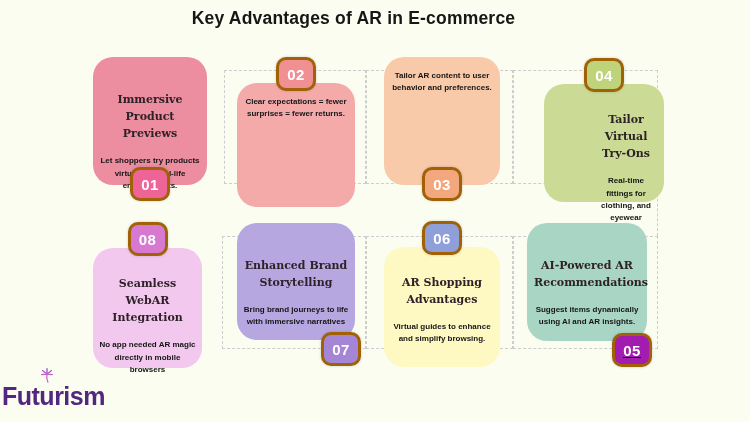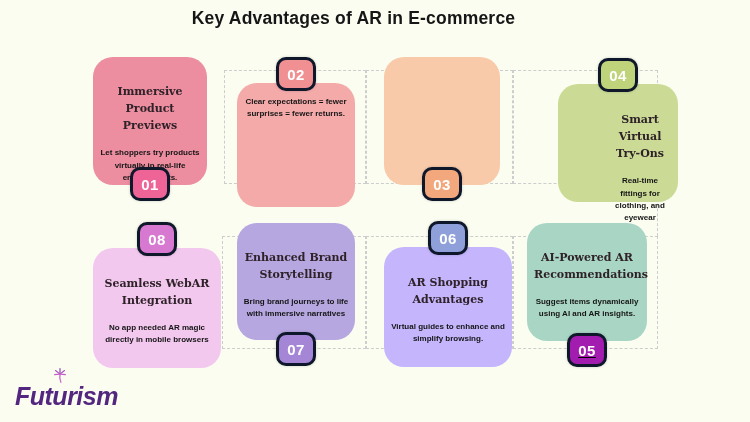--- a/index.html
+++ b/index.html
@@ -43,58 +43,57 @@
     text-align: center;
   }
   .card-title {
     font-family: "DejaVu Serif", serif;
     font-size: 11px;
     font-weight: bold;
     color: #2e2228;
     line-height: 1.55;
     padding: 0 7px;
   }
-  .card.up .card-title   { margin-top: 26px; }
+  .card.up .card-title   { margin-top: 34px; }
   .card.down .card-title { margin-top: 27px; }
   .card-desc {
     font-size: 8px;
     font-weight: bold;
     color: #151515;
     line-height: 1.55;
     padding: 0 6px;
     margin-top: 13px;
   }
   .badge {
     position: absolute;
     left: 50%;
     transform: translateX(-50%);
     width: 40px; height: 34px;
-    border: 3px solid #0f172a;
+    border: 3px solid #a16207;
     border-radius: 10px;
     display: flex;
     align-items: center;
     justify-content: center;
     z-index: 2;
     box-shadow: 0 0 3px rgba(0,0,0,0.18);
   }
   .badge span {
     color: #ffffff;
     font-size: 15px;
     font-weight: bold;
     letter-spacing: 0.5px;
   }
   .badge.top { top: -26px; }
   .row1 .badge.bottom { bottom: -16px; }
-  .row2 .badge.bottom { bottom: -26px; }
+  .row2 .badge.bottom { bottom: -26px; margin-left: 45px; }
   
   .brand {
     position: absolute;
-    left: 15px; top: 384px;
+    left: 2px; top: 384px;
     z-index: 3;
-    font-style: italic;
   }
   .brand-name {
     font-size: 25px;
     font-weight: bold;
     color: #53267f;
     letter-spacing: -0.5px;
     line-height: 1;
   }
   .brand-icon {
     position: absolute;
@@ -129,47 +128,48 @@
     <div class="badge top" style="background: rgb(240, 144, 147);">
       <span>02</span>
     </div>
     <div class="card-desc">Clear expectations = fewer surprises = fewer returns.</div>
   </div>
 
   <div class="card up row1" style="left: 384px; top: 57px; width: 116px; height: 128px; background: rgb(248, 202, 169);">
     <div class="badge bottom" style="background: rgb(242, 168, 124);">
       <span>03</span>
     </div>
+    <div class="card-desc">Tailor AR content to user behavior and preferences.</div>
   </div>
 
-  <div class="card down row1" style="left: 558px; top: 84px; width: 120px; height: 118px; background: rgb(203, 219, 150); padding-left: 44px;">
+  <div class="card down row1" style="left: 544px; top: 84px; width: 120px; height: 118px; background: rgb(203, 219, 150); padding-left: 44px;">
     <div class="badge top" style="background: rgb(191, 211, 123);">
       <span>04</span>
     </div>
-    <div class="card-title">Smart Virtual Try-Ons</div>
+    <div class="card-title">Tailor Virtual Try-Ons</div>
     <div class="card-desc">Real-time fittings for clothing, and eyewear</div>
   </div>
 
-  <div class="card down row2" style="left: 93px; top: 248px; width: 128px; height: 120px; background: rgb(243, 200, 239);">
+  <div class="card down row2" style="left: 93px; top: 248px; width: 109px; height: 120px; background: rgb(243, 200, 239);">
     <div class="badge top" style="background: rgb(215, 121, 209);">
       <span>08</span>
     </div>
     <div class="card-title">Seamless WebAR Integration</div>
     <div class="card-desc">No app needed AR magic directly in mobile browsers</div>
   </div>
 
   <div class="card up row2" style="left: 237px; top: 223px; width: 118px; height: 117px; background: rgb(182, 167, 224);">
     <div class="badge bottom" style="background: rgb(165, 133, 213);">
       <span>07</span>
     </div>
     <div class="card-title">Enhanced Brand Storytelling</div>
     <div class="card-desc">Bring brand journeys to life with immersive narratives</div>
   </div>
 
-  <div class="card down row2" style="left: 384px; top: 247px; width: 128px; height: 120px; background: #c4b5fd;">
+  <div class="card down row2" style="left: 384px; top: 247px; width: 116px; height: 120px; background: #fef9c3;">
     <div class="badge top" style="background: rgb(143, 159, 218);">
       <span>06</span>
     </div>
     <div class="card-title">AR Shopping Advantages</div>
     <div class="card-desc">Virtual guides to enhance and simplify browsing.</div>
   </div>
 
   <div class="card up row2" style="left: 527px; top: 223px; width: 120px; height: 118px; background: rgb(169, 214, 196);">
     <div class="badge bottom" style="background: #a21caf; text-decoration: underline;">
       <span>05</span>

